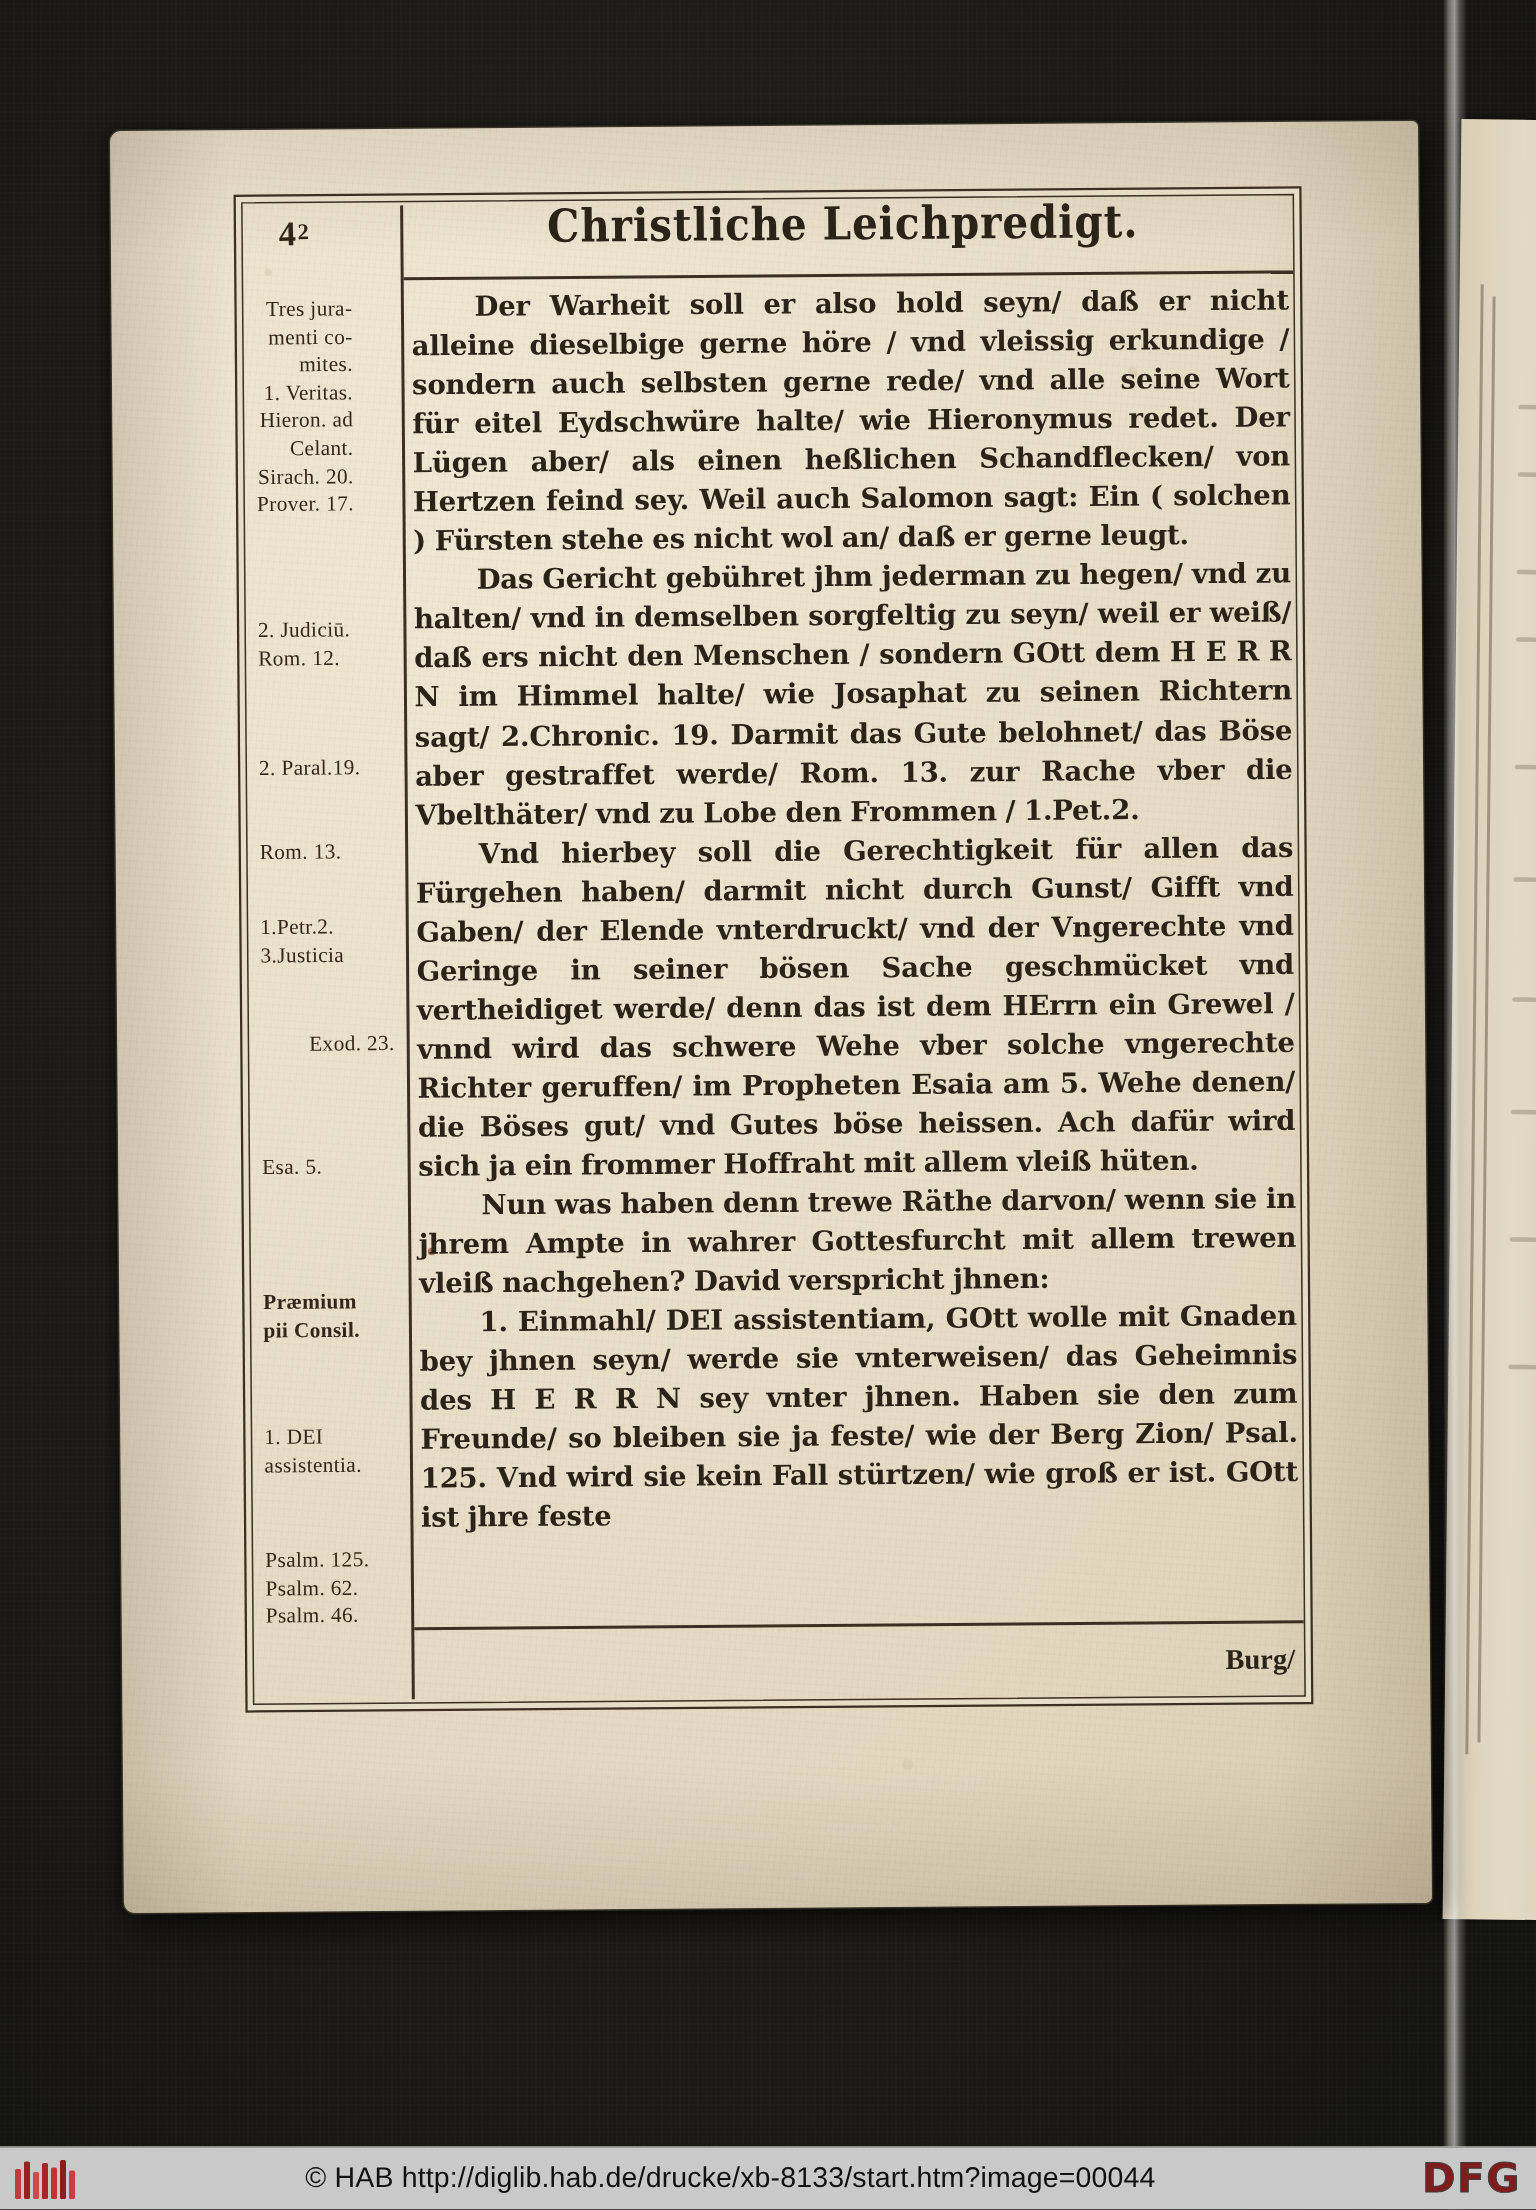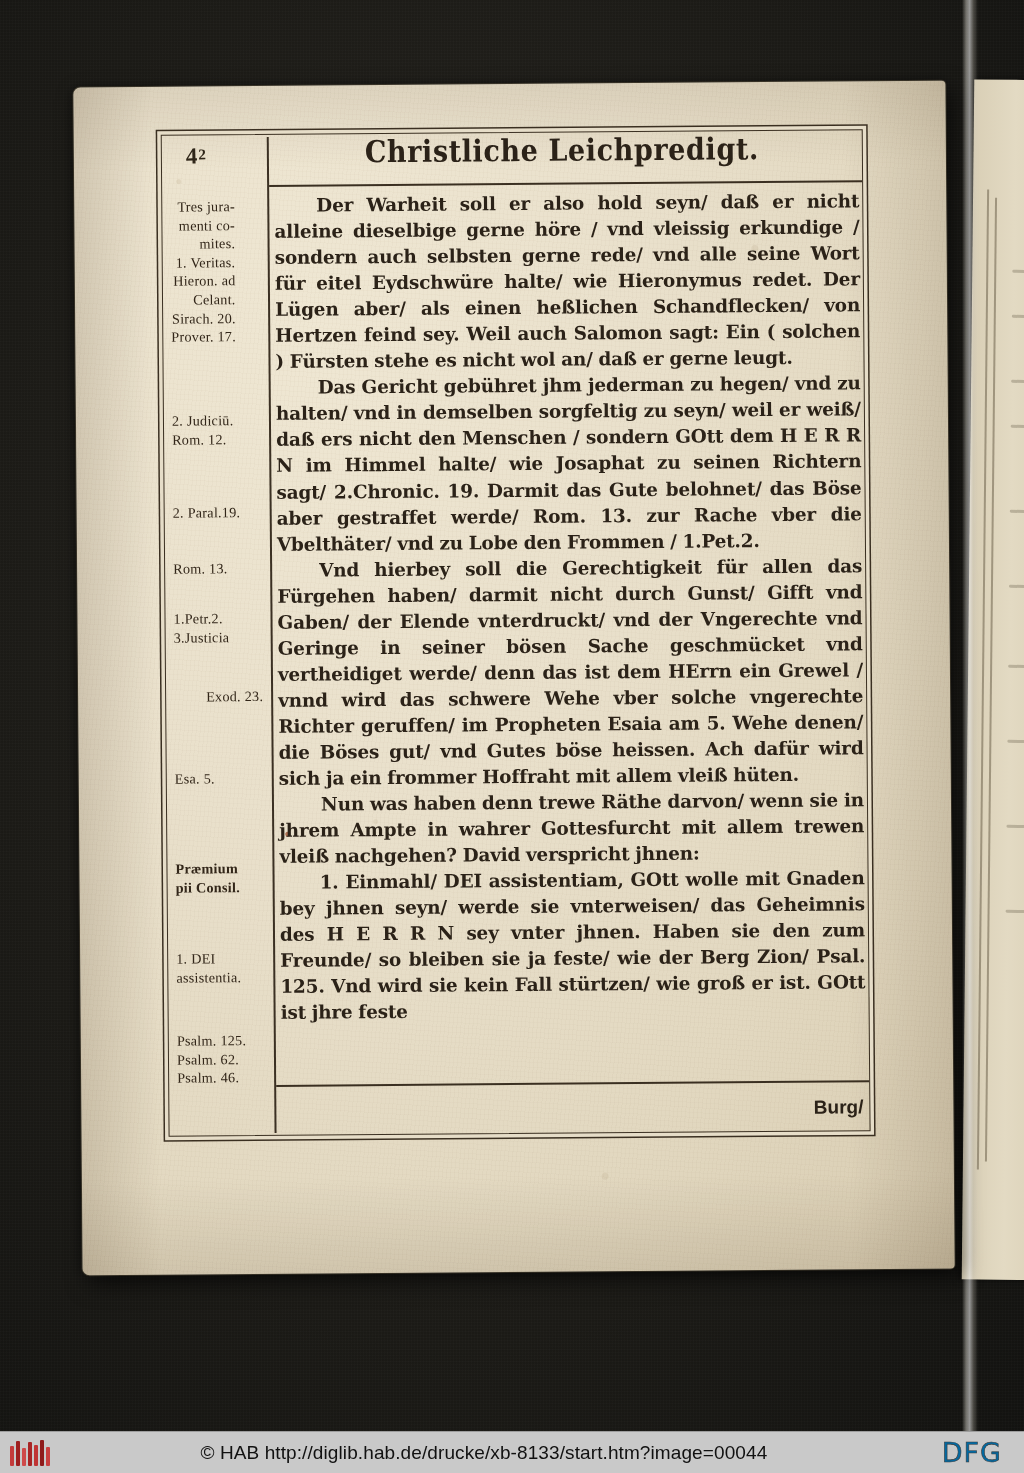--- a/index.html
+++ b/index.html
@@ -247,21 +247,21 @@
     left: 107px;
     bottom: 48px;
     width: 593px;
     height: 2px;
     background: #3a2f21;
   }
   #catchword {
     position: absolute;
     right: 6px;
     bottom: 12px;
-    font-family: Liberation Sans, sans-serif;
+    font-family: Liberation Serif, serif;
     font-size: 19px;
     font-weight: 600;
     color: #2b2218;
   }
   .redmark {
     position: absolute;
     left: 118px;
     top: 697px;
     width: 5px;
     height: 5px;
@@ -310,26 +310,26 @@
     flex: 1 1 auto;
     text-align: center;
     font-family: "Liberation Sans", sans-serif;
     font-size: 19px;
     color: #111;
     letter-spacing: 0.1px;
     padding-right: 30px;
   }
   #dfg-logo {
     flex: 0 0 auto;
-    margin-right: 22px;
+    margin-right: 10px;
     font-family: "DejaVu Sans", "Liberation Sans", sans-serif;
     font-size: 27px;
-    font-weight: 400;
+    font-weight: 700;
     letter-spacing: 1px;
-    color: #0369a1;
+    color: #7f1d1d;
     -webkit-text-stroke: 0.6px #3d3d3d;
   }
 </style>
 </head>
 <body>
 
 <div id="scan">
 
   <div id="facing-page">
     <div class="fp-rule" style="left:14px; top:110px; width:1.5px; height:980px;"></div>

